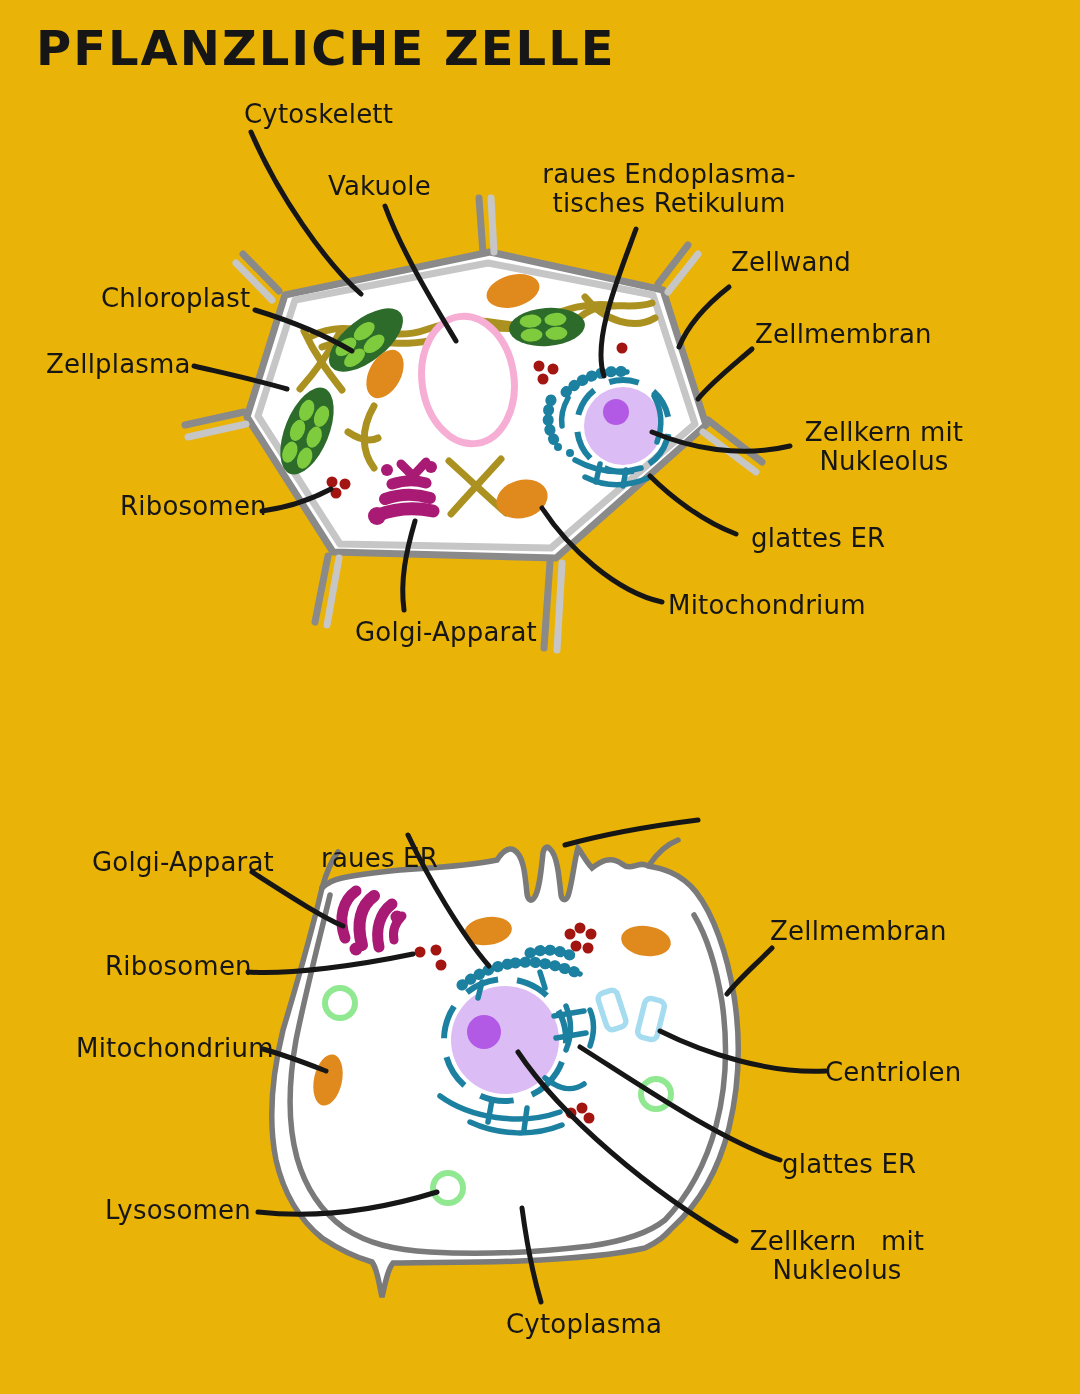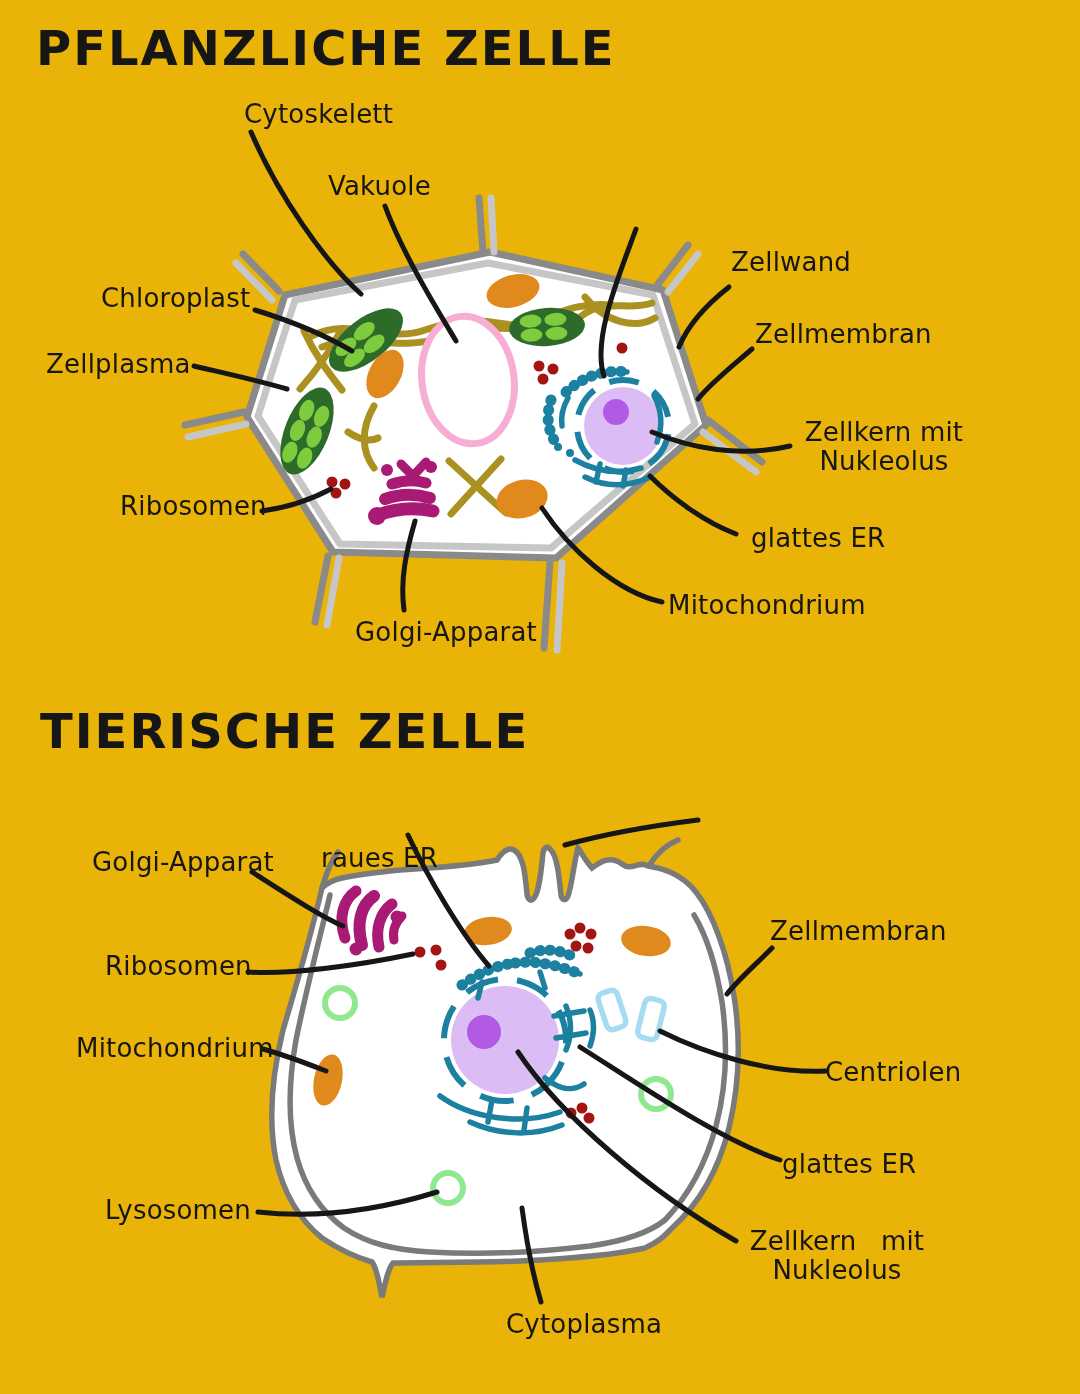--- a/index.html
+++ b/index.html
@@ -288,34 +288,37 @@
         <path class="ptr" d="M518,1052 C560,1115 650,1192 736,1241"></path>
         <path class="ptr" d="M541,1302 C532,1272 526,1238 522,1208"></path>
       </g>
     </g>
   </svg>
 
   <div class="title" style="left:36px;top:20px;">PFLANZLICHE ZELLE</div>
 
   <div class="lbl" style="left:208px;top:100px;margin-left:36px;">Cytoskelett</div>
   <div class="lbl" style="left:328px;top:172px;text-align:center;">Vakuole</div>
+  <div class="lbl center" style="left:536px;top:160px;width:266px;">
+    <div>raues Endoplasma-</div>
+    <div>tisches Retikulum</div>
+  </div>
   <div class="lbl" style="left:731px;top:248px;">Zellwand</div>
   <div class="lbl" style="left:755px;top:320px;">Zellmembran</div>
   <div class="lbl center" style="left:796px;top:418px;width:176px;">
     <div>Zellkern mit</div>
     <div>Nukleolus</div>
   </div>
   <div class="lbl" style="left:751px;top:524px;">glattes ER</div>
   <div class="lbl" style="left:668px;top:591px;">Mitochondrium</div>
   <div class="lbl" style="left:101px;top:284px;">Chloroplast</div>
   <div class="lbl" style="left:46px;top:350px;">Zellplasma</div>
   <div class="lbl" style="left:120px;top:492px;">Ribosomen</div>
   <div class="lbl" style="left:355px;top:618px;">Golgi-Apparat</div>
 
-  <div class="title" style="left:40px;top:703px;">TIERISCHE ZELLE</div>
 
   <div class="lbl" style="left:321px;top:799px;margin-top:45px;">raues ER</div>
   <div class="lbl" style="left:92px;top:848px;">Golgi-Apparat</div>
   <div class="lbl" style="left:105px;top:952px;">Ribosomen</div>
   <div class="lbl" style="left:76px;top:1034px;">Mitochondrium</div>
   <div class="lbl" style="left:105px;top:1196px;">Lysosomen</div>
   <div class="lbl" style="left:770px;top:917px;">Zellmembran</div>
   <div class="lbl" style="left:825px;top:1058px;text-align:right;">Centriolen</div>
   <div class="lbl" style="left:782px;top:1150px;">glattes ER</div>
   <div class="lbl center" style="left:738px;top:1227px;width:198px;">

